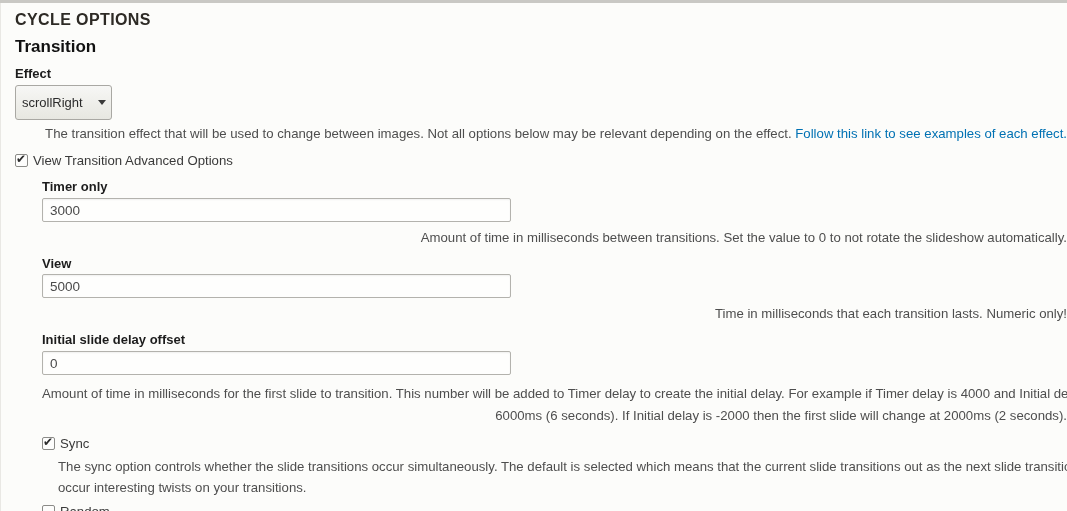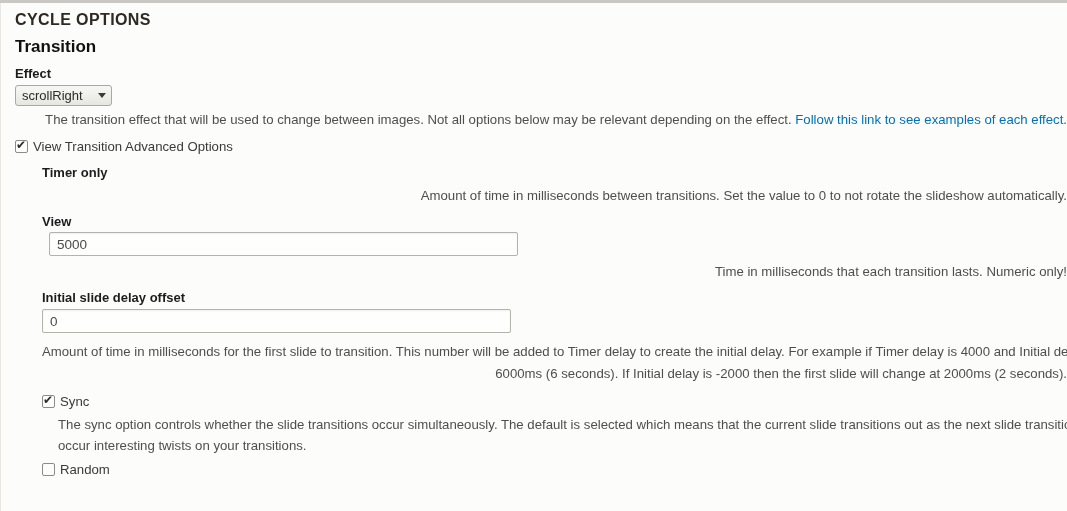--- a/index.html
+++ b/index.html
@@ -38,21 +38,21 @@
   }
   .field-label {
     margin-top: 10px;
     font-size: 13px; font-weight: bold;
     color: #1c1c1c;
     line-height: 13px;
   }
   .select {
     margin-top: 5px;
     display: inline-flex; align-items: center;
-    width: 97px; height: 21px;
+    width: 97px; height: 35px;
     box-sizing: border-box;
     border: 1px solid #a9a8a3;
     border-radius: 3px;
     background: linear-gradient(#f7f7f5, #e7e7e1);
     padding: 0 5px 0 6px;
     cursor: default;
   }
   .select .sel-text {
     flex: 1;
     font-size: 13px; color: #2b2b2b;
@@ -110,21 +110,21 @@
     box-shadow: inset 0 1px 2px rgba(0,0,0,0.06);
     padding: 0 0 0 7px;
     font-family: "Liberation Sans", sans-serif;
     font-size: 13.5px; color: #4a4a4a;
     outline: none;
   }
   .adv .description { margin-top: 8px; }
   .desc-multi { line-height: 22px; }
   .label-speed { margin-top: 13px; }
   .label-initial { margin-top: 9px; }
-  .input-speed { margin-top: 3px; margin-left: 7px; }
+  .input-speed { margin-top: 3px; }
   .cbrow-sync { margin-top: 9px; }
   .cb-desc {
     margin-left: 16px;
     margin-top: 5px;
     font-size: 13.2px; color: #4e4e4e;
     line-height: 21px;
     white-space: nowrap;
   }
   .cbrow-random { margin-top: 6px; }
 </style>
@@ -147,20 +147,21 @@
     <div class="description"><span>The transition effect that will be used to change between images. Not all options below may be relevant depending on the effect. </span><a>Follow this link to see examples of each effect.</a></div>
 
     <div class="checkbox-row">
       <span class="cb checked"></span>
       <span>View Transition Advanced Options</span>
     </div>
 
     <div class="adv">
 
       <div class="field-label">Timer only</div>
+      <input class="text-input" type="text" value="3000" style="">
       <div class="description">Amount of time in milliseconds between transitions. Set the value to 0 to not rotate the slideshow automatically.</div>
 
       <div class="field-label label-speed">View</div>
       <input class="text-input input-speed" type="text" value="5000" style="">
       <div class="description">Time in milliseconds that each transition lasts. Numeric only!</div>
 
       <div class="field-label label-initial">Initial slide delay offset</div>
       <input class="text-input" type="text" value="0" style="">
       <div class="description desc-multi">
         <div>Amount of time in milliseconds for the first slide to transition. This number will be added to Timer delay to create the initial delay. For example if Timer delay is 4000 and Initial delay is 2000 then the first slide will change at</div>

